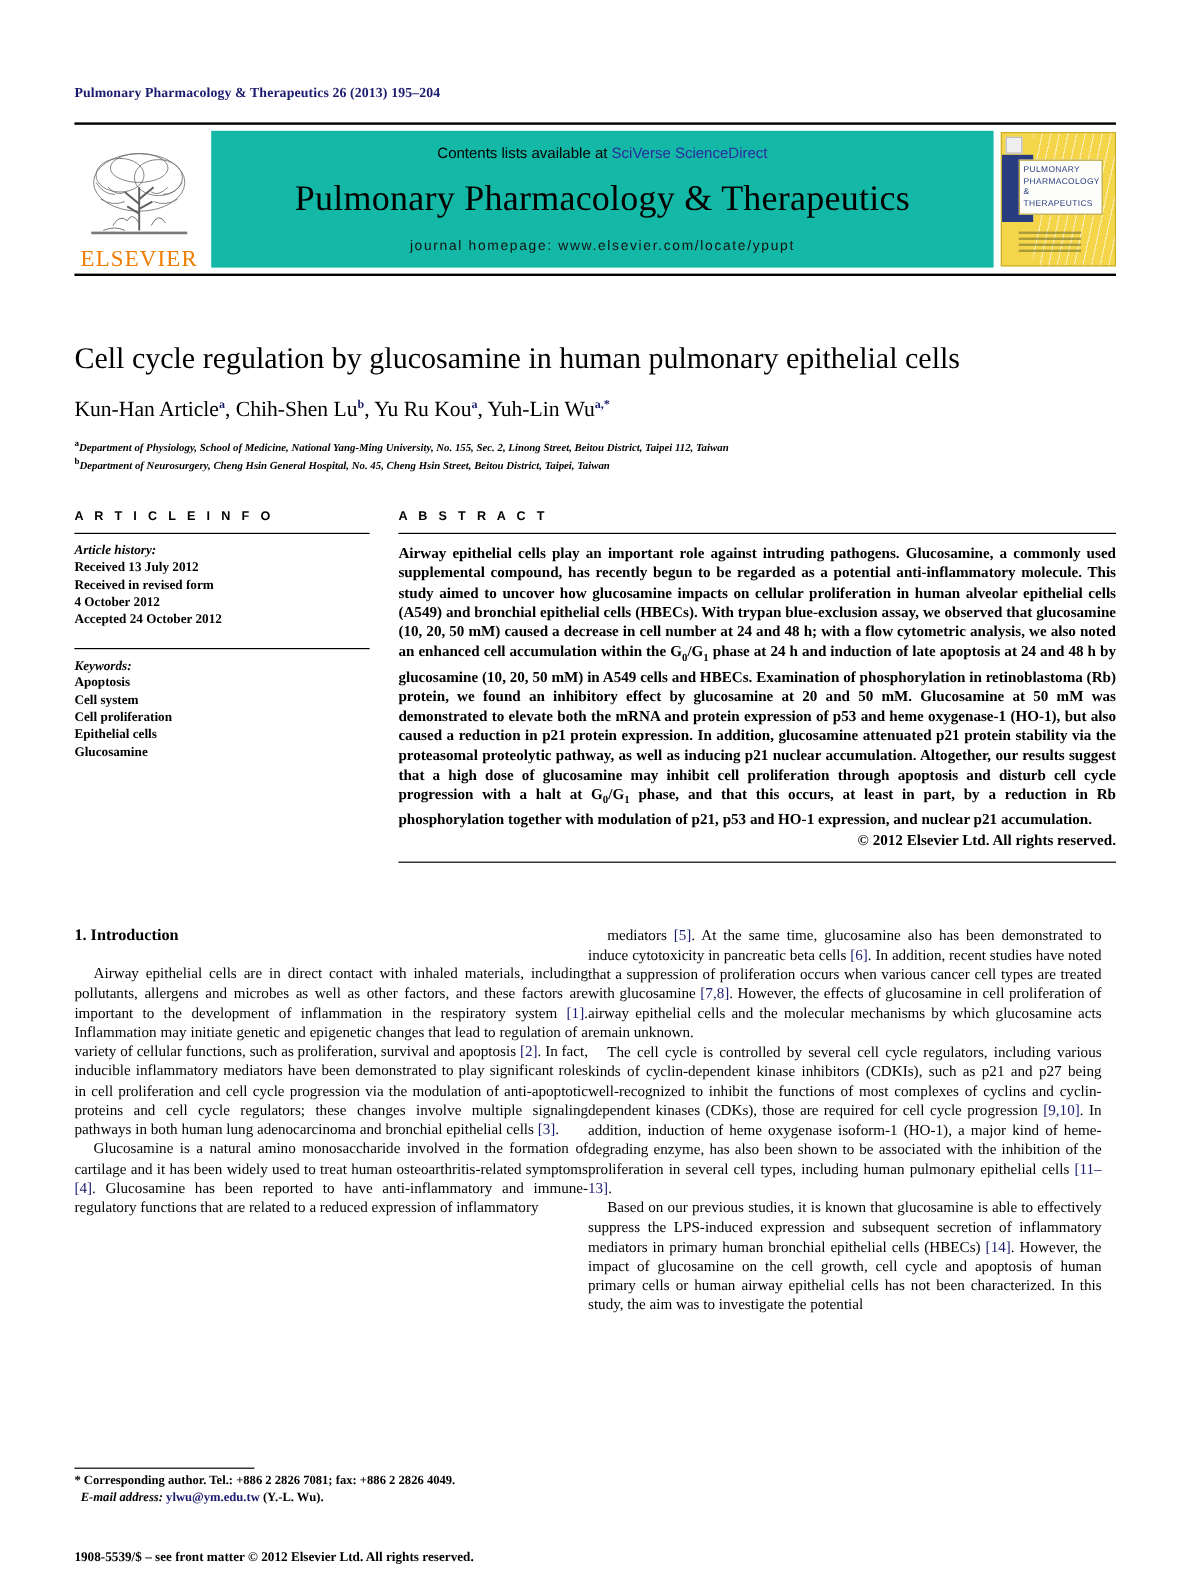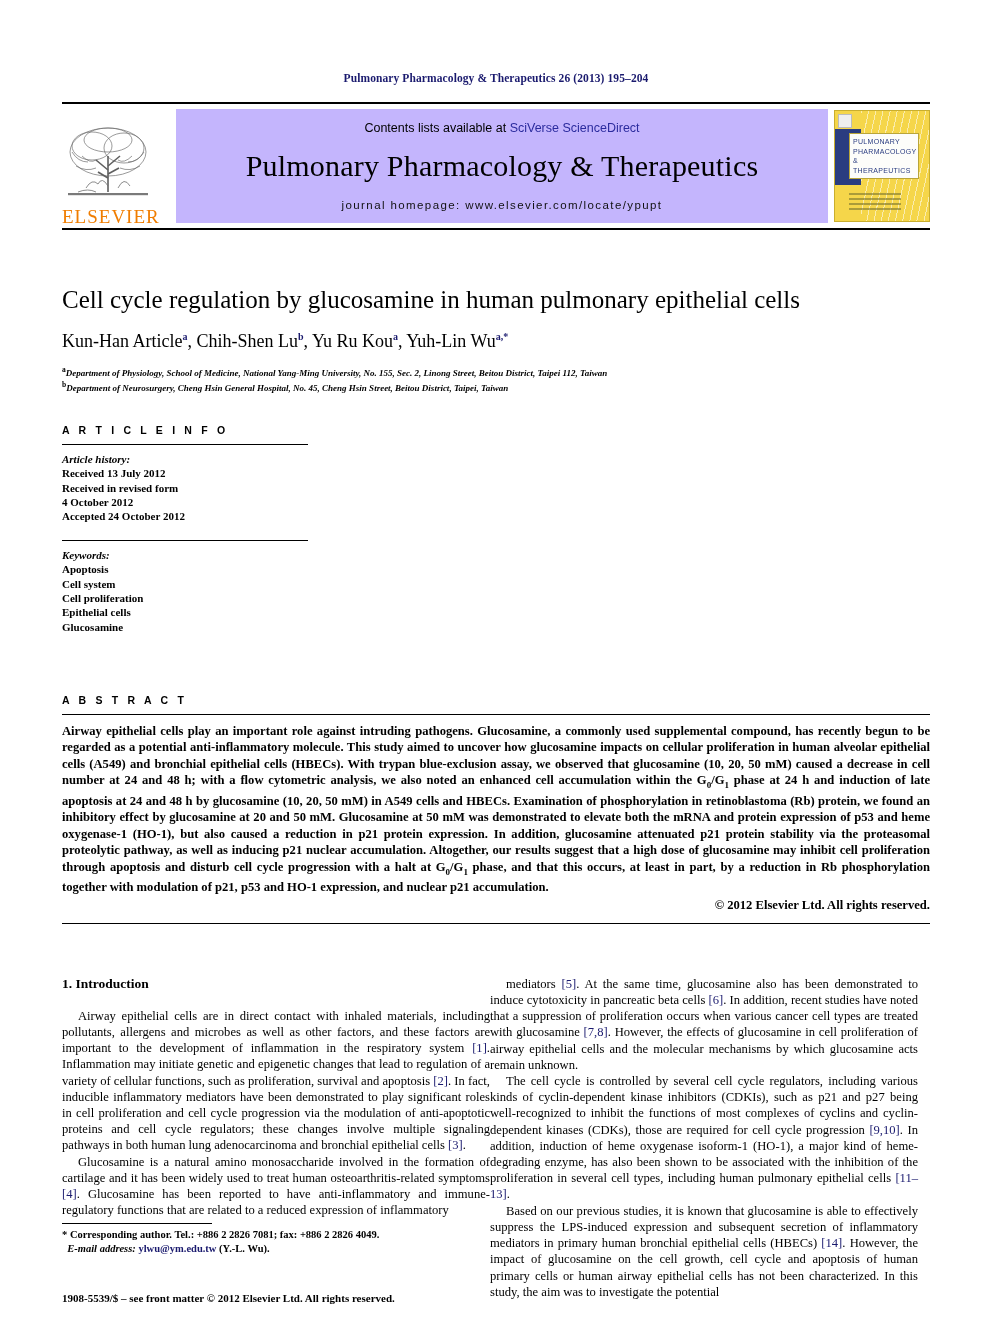--- a/index.html
+++ b/index.html
@@ -18,21 +18,21 @@
   .page {
     position: relative;
     width: 992px;
     height: 1323px;
     box-sizing: border-box;
     padding: 0 62px;
   }
 
   
   .running-head {
-    text-align: center;
+    text-align: left;
     font-family: "Liberation Serif", serif;
     font-weight: bold;
     font-size: 11.5px;
     color: #1a1a6e;
     padding-top: 72px;
     letter-spacing: .1px;
   }
 
   
   .masthead {
@@ -41,37 +41,37 @@
     border-bottom: 2.5px solid #000;
     height: 124px;
     display: flex;
     align-items: stretch;
   }
   .elsevier-logo {
     width: 108px;
     flex: 0 0 108px;
     display: flex;
     flex-direction: column;
-    align-items: flex-start;
+    align-items: center;
     justify-content: flex-end;
     padding-bottom: 2px;
     box-sizing: border-box;
   }
   .tree-svg { display:block; }
   .elsevier-word {
     font-family: "Liberation Serif", serif;
     font-size: 19px;
     letter-spacing: 1px;
     color: #f07d00;
     line-height: 1;
     margin-top: 1px;
   }
   .masthead-center {
     flex: 1 1 auto;
-    background: #c4b5fd;
+    background: #14b8a6;
     display: flex;
     flex-direction: column;
     justify-content: center;
     align-items: center;
     margin: 5px 6px 5px 6px;
   }
   .contents-line {
     font-family: "Liberation Sans", sans-serif;
     font-size: 12.5px;
     color: #000;
@@ -170,21 +170,20 @@
     line-height: 12px;
     margin: 0;
   }
   .affil sup { font-style: normal; font-size: 7.5px; }
 
   
   .info-abstract {
     margin-top: 30px;
     display: flex;
     gap: 24px;
-    flex-direction: column;
   }
   .col-info { width: 246px; flex: 0 0 246px; }
   .col-abstract { flex: 1 1 auto; }
   .sec-head {
     font-family: "Liberation Sans", sans-serif;
     font-size: 10.5px;
     font-weight: bold;
     letter-spacing: 3.2px;
     margin-bottom: 8px;
   }

